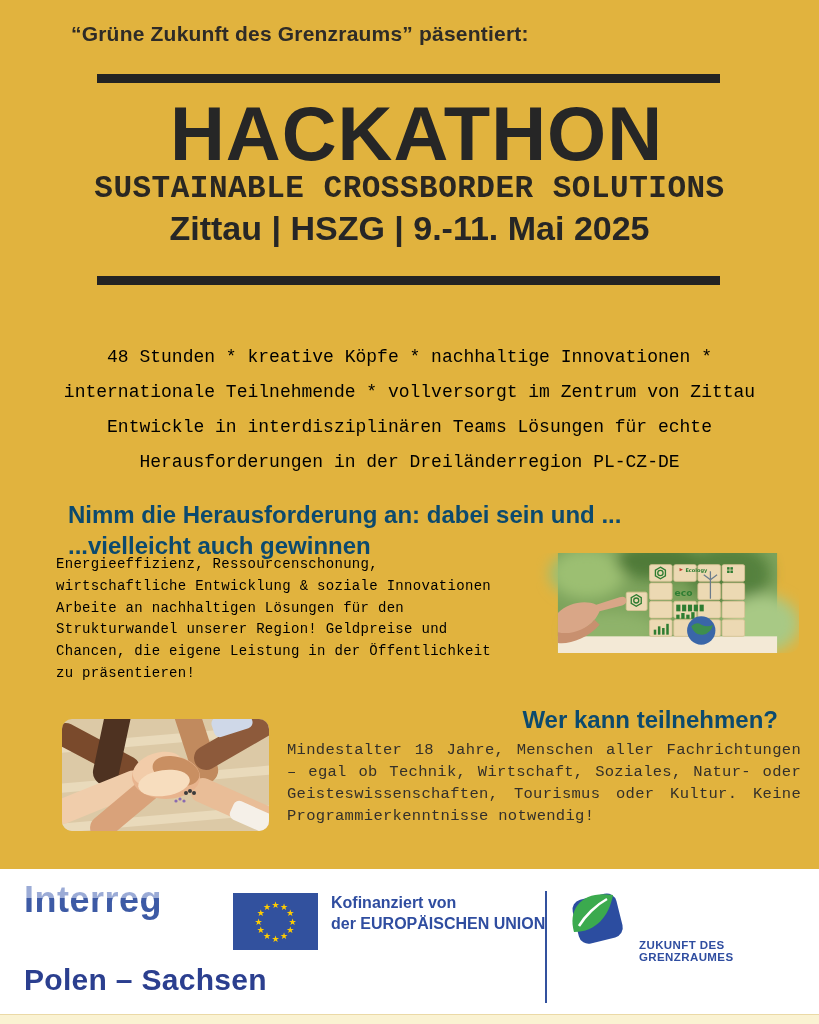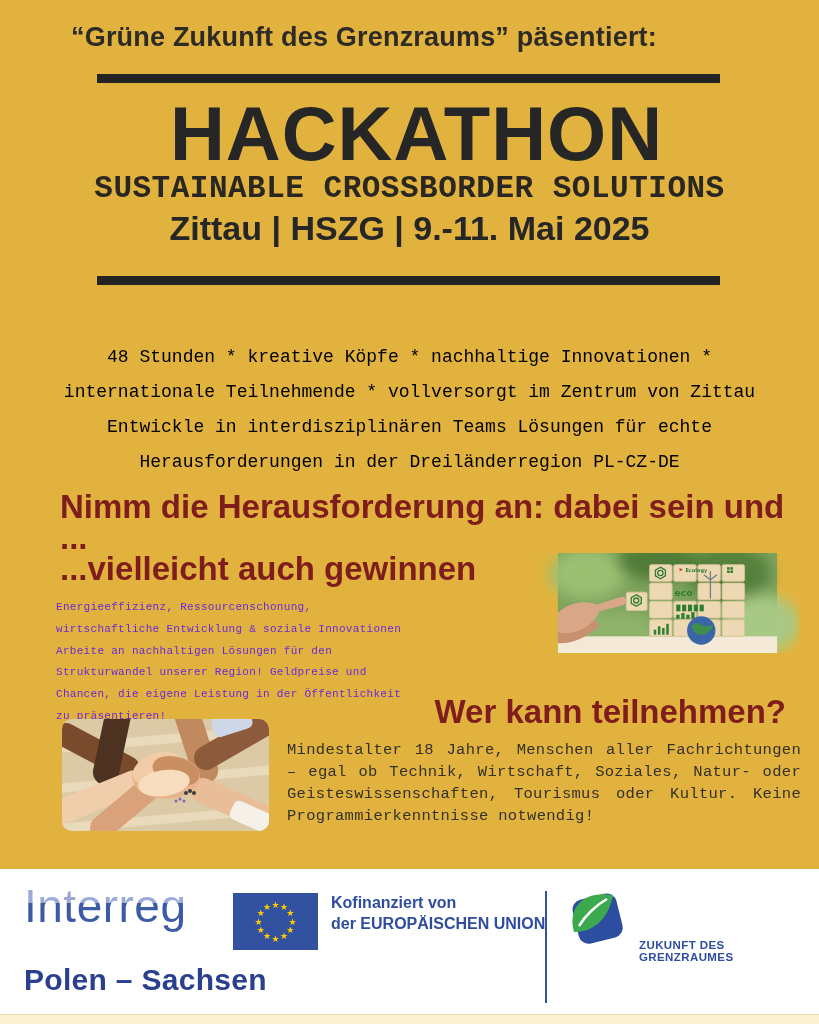--- a/index.html
+++ b/index.html
@@ -5,47 +5,47 @@
   html,body{margin:0;padding:0;background:#888;}
   .poster{
     position:relative;width:819px;height:1024px;margin:0 auto;
     background:var(--background,#E1B33E);overflow:hidden;
     font-family:"Liberation Sans","DejaVu Sans",sans-serif;
   }
   .pre{white-space:pre-line;}
   .mono{font-family:"Liberation Mono","DejaVu Sans Mono",monospace;}
   .abs{position:absolute;}
 
-  .tagline{left:71px;top:22px;font-size:27px;font-weight:700;color:var(--ink,#2E2B27);letter-spacing:.2px;}
+  .tagline{left:71px;top:22px;font-size:21px;font-weight:700;color:var(--ink,#2E2B27);letter-spacing:.2px;}
   .rule{left:97px;width:623px;height:9px;background:var(--rule,#232323);}
   .rule-top{top:74px;} .rule-bottom{top:276px;}
 
   .title{left:0;top:96px;width:100%;text-align:center;font-size:76px;font-weight:900;
          letter-spacing:1px;color:#262626;line-height:1;margin:0;padding-left:7px;}
   .subtitle{left:0;top:171px;width:100%;text-align:center;font-weight:700;font-size:31px;
             letter-spacing:.5px;color:#2A2722;}
   .event-info{left:0;top:209px;width:100%;text-align:center;font-size:34px;font-weight:800;color:#262626;}
 
   .intro{left:0;width:100%;text-align:center;font-size:18px;line-height:35px;color:#000000;}
   .intro-1{top:322px;} .intro-2{top:392px;}
 
-  .h2{font-size:33px;font-weight:800;color:#7f1d1d;line-height:31px;margin:4px;}
+  .h2{font-size:24px;font-weight:800;color:#0c4a6e;line-height:31px;margin:12px;}
   .challenge-heading{left:56px;top:487px;}
-  .challenge-body{left:56px;top:586px;font-size:11px;line-height:21.8px;color:#6d28d9;letter-spacing:.3px;}
+  .challenge-body{left:56px;top:540px;font-size:14px;line-height:21.8px;color:#000000;letter-spacing:.3px;}
   .participate-heading{right:29px;top:692px;text-align:center;}
   .participate-body{left:287px;top:723px;width:514px;font-size:15.5px;line-height:22.3px;
                     color:#34302A;text-align:justify;letter-spacing:.3px;}
 
   .photo{overflow:hidden;border-radius:10px;}
   .photo-blocks{left:536px;top:553px;width:263px;height:100px;}
   .photo-hands{left:62px;top:719px;width:207px;height:112px;}
   .photo svg{display:block;width:100%;height:100%;}
 
   .footer{left:0;top:869px;width:819px;height:145px;background:var(--footer-bg,#fff);}
-  .interreg-word{left:24px;top:10px;font-size:46px;font-weight:400;letter-spacing:.5px;
+  .interreg-word{left:24px;top:10px;font-size:36px;font-weight:700;letter-spacing:.5px;
     background:linear-gradient(180deg,var(--interreg-light,#9BABD6) 0 45%,var(--interreg-blue,#3D5AA5) 45% 100%);
     -webkit-background-clip:text;background-clip:text;color:transparent;}
   .eu-flag{left:233px;top:24px;width:85px;height:57px;}
   .cofinance{left:331px;top:23px;font-size:16px;font-weight:700;color:var(--text-blue,#2F4DA0);line-height:21px;}
   .divider-v{left:545px;top:22px;width:2px;height:112px;background:var(--eu-flag-blue,#32519E);}
   .gruene-logo{left:566px;top:18px;width:64px;height:62px;}
   .gruene-name{left:638px;top:40px;font-size:28px;font-weight:800;color:var(--green,#3BAA4E);letter-spacing:1px;}
   .gruene-subtitle{left:639px;top:70px;font-size:11.5px;font-weight:800;color:var(--text-blue,#2F4DA0);letter-spacing:.4px;}
   .program{left:24px;top:94px;font-size:30px;font-weight:800;color:var(--program-blue,#2B3F8F);letter-spacing:.3px;}
 

